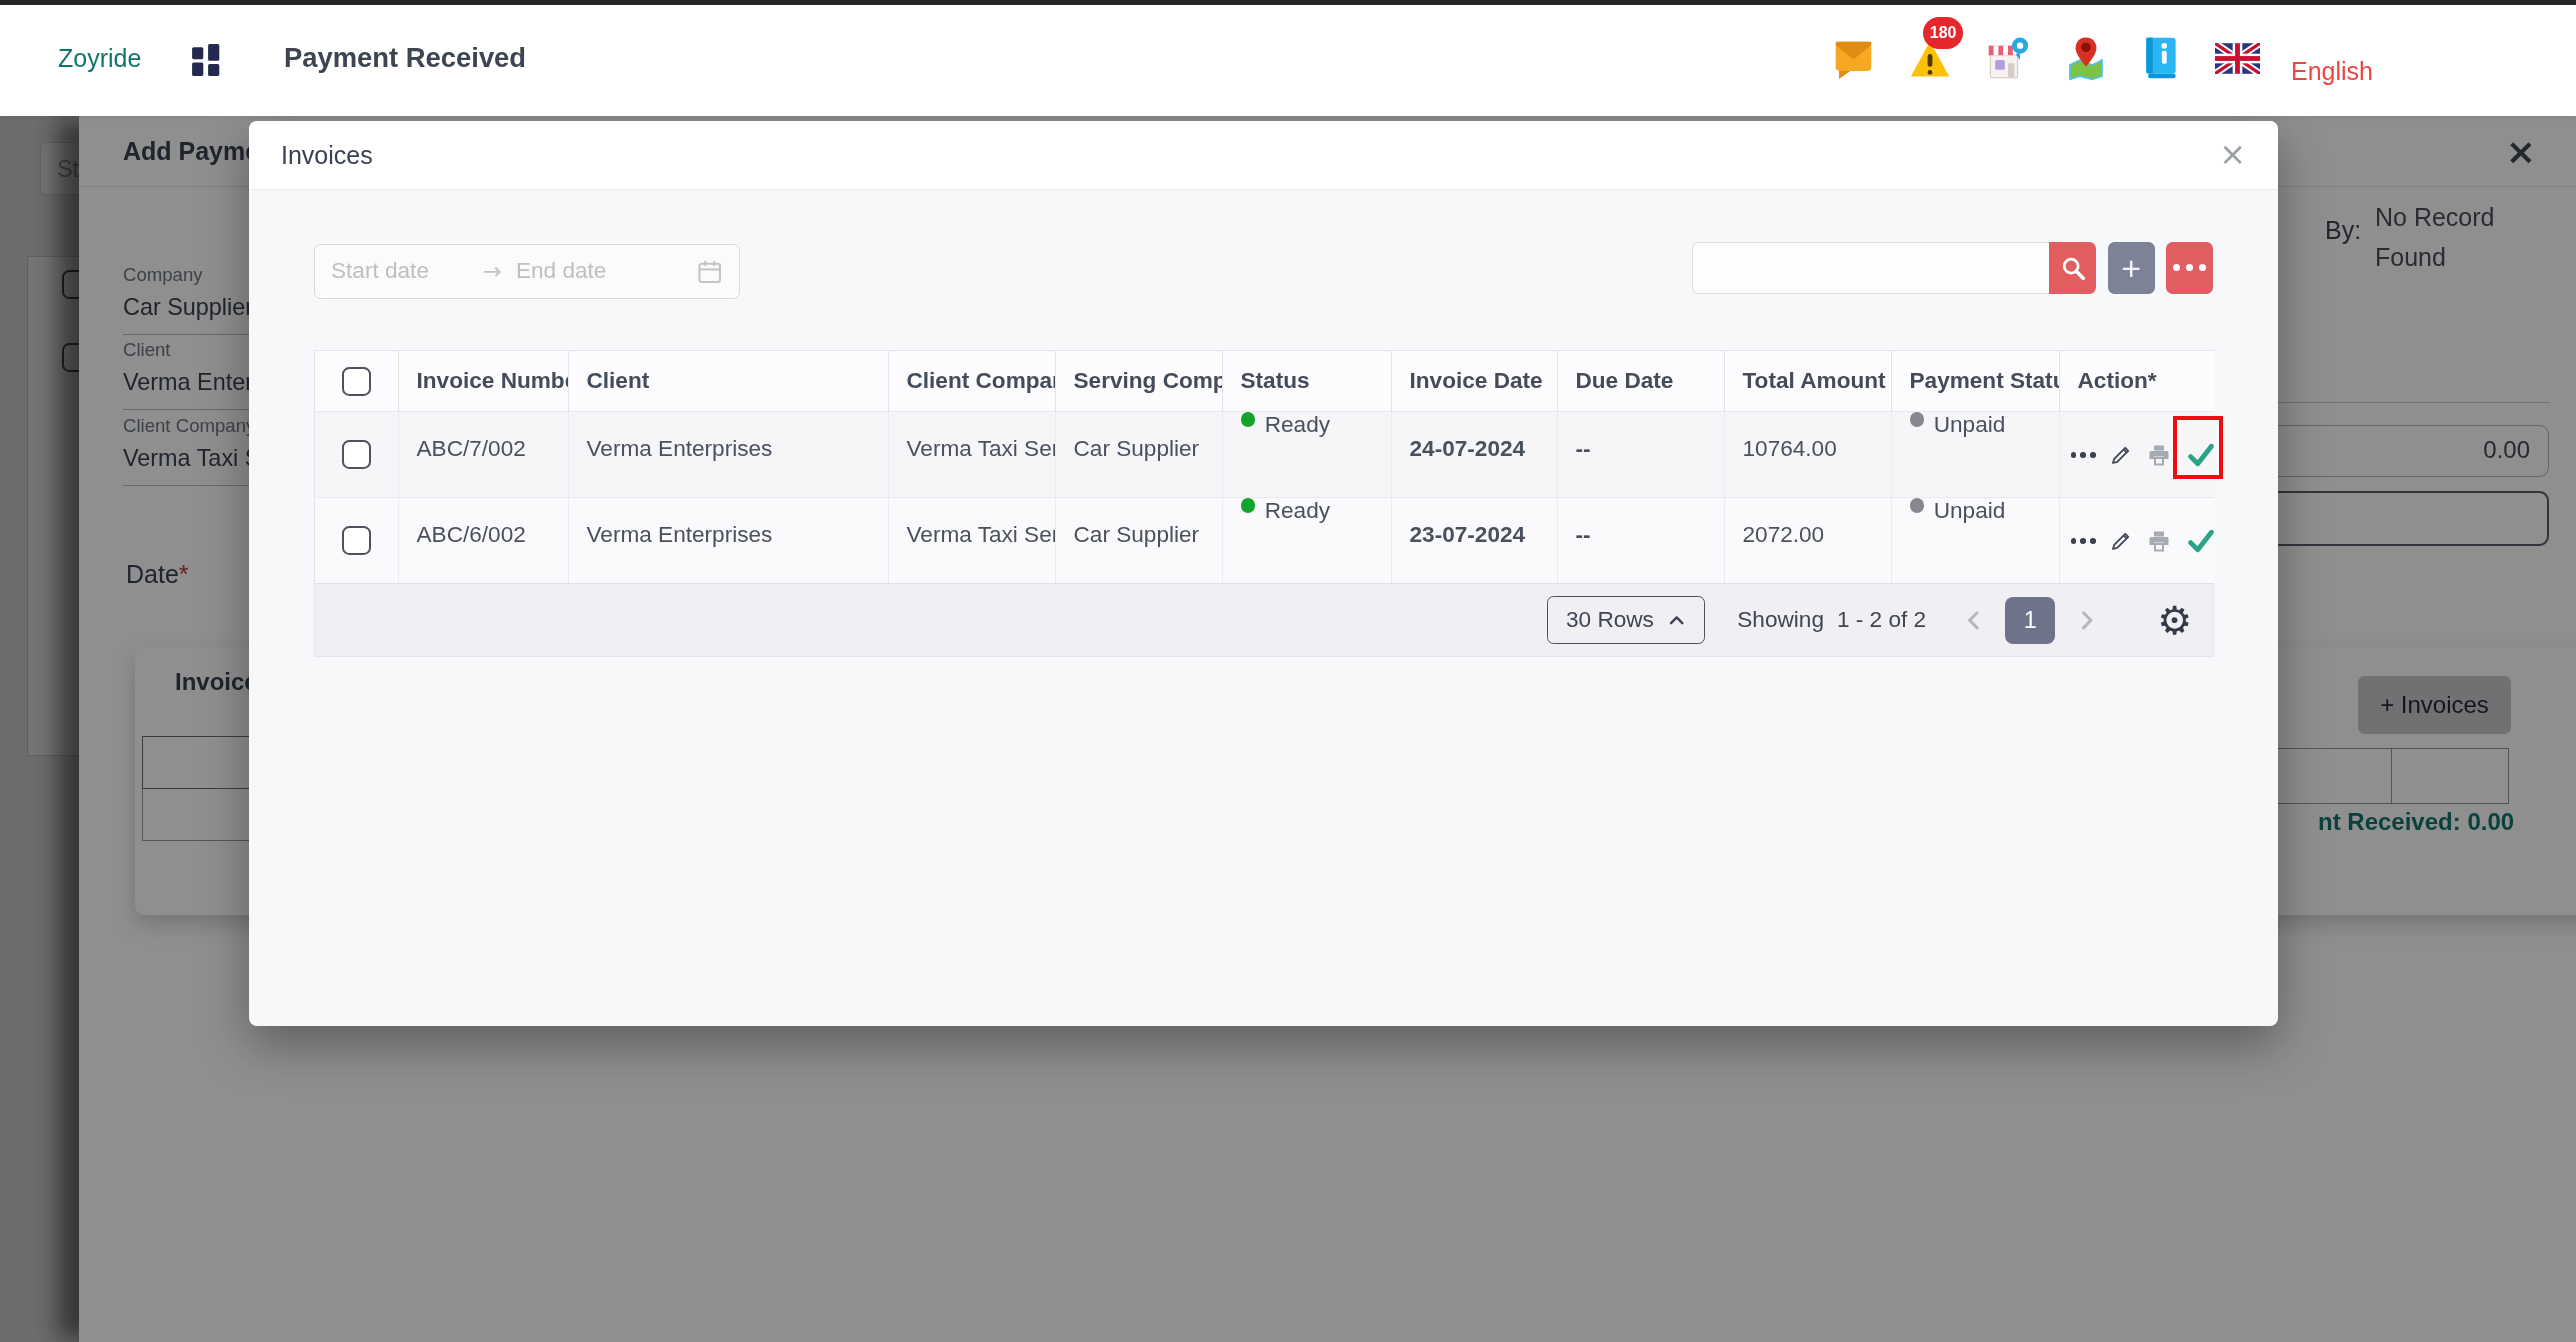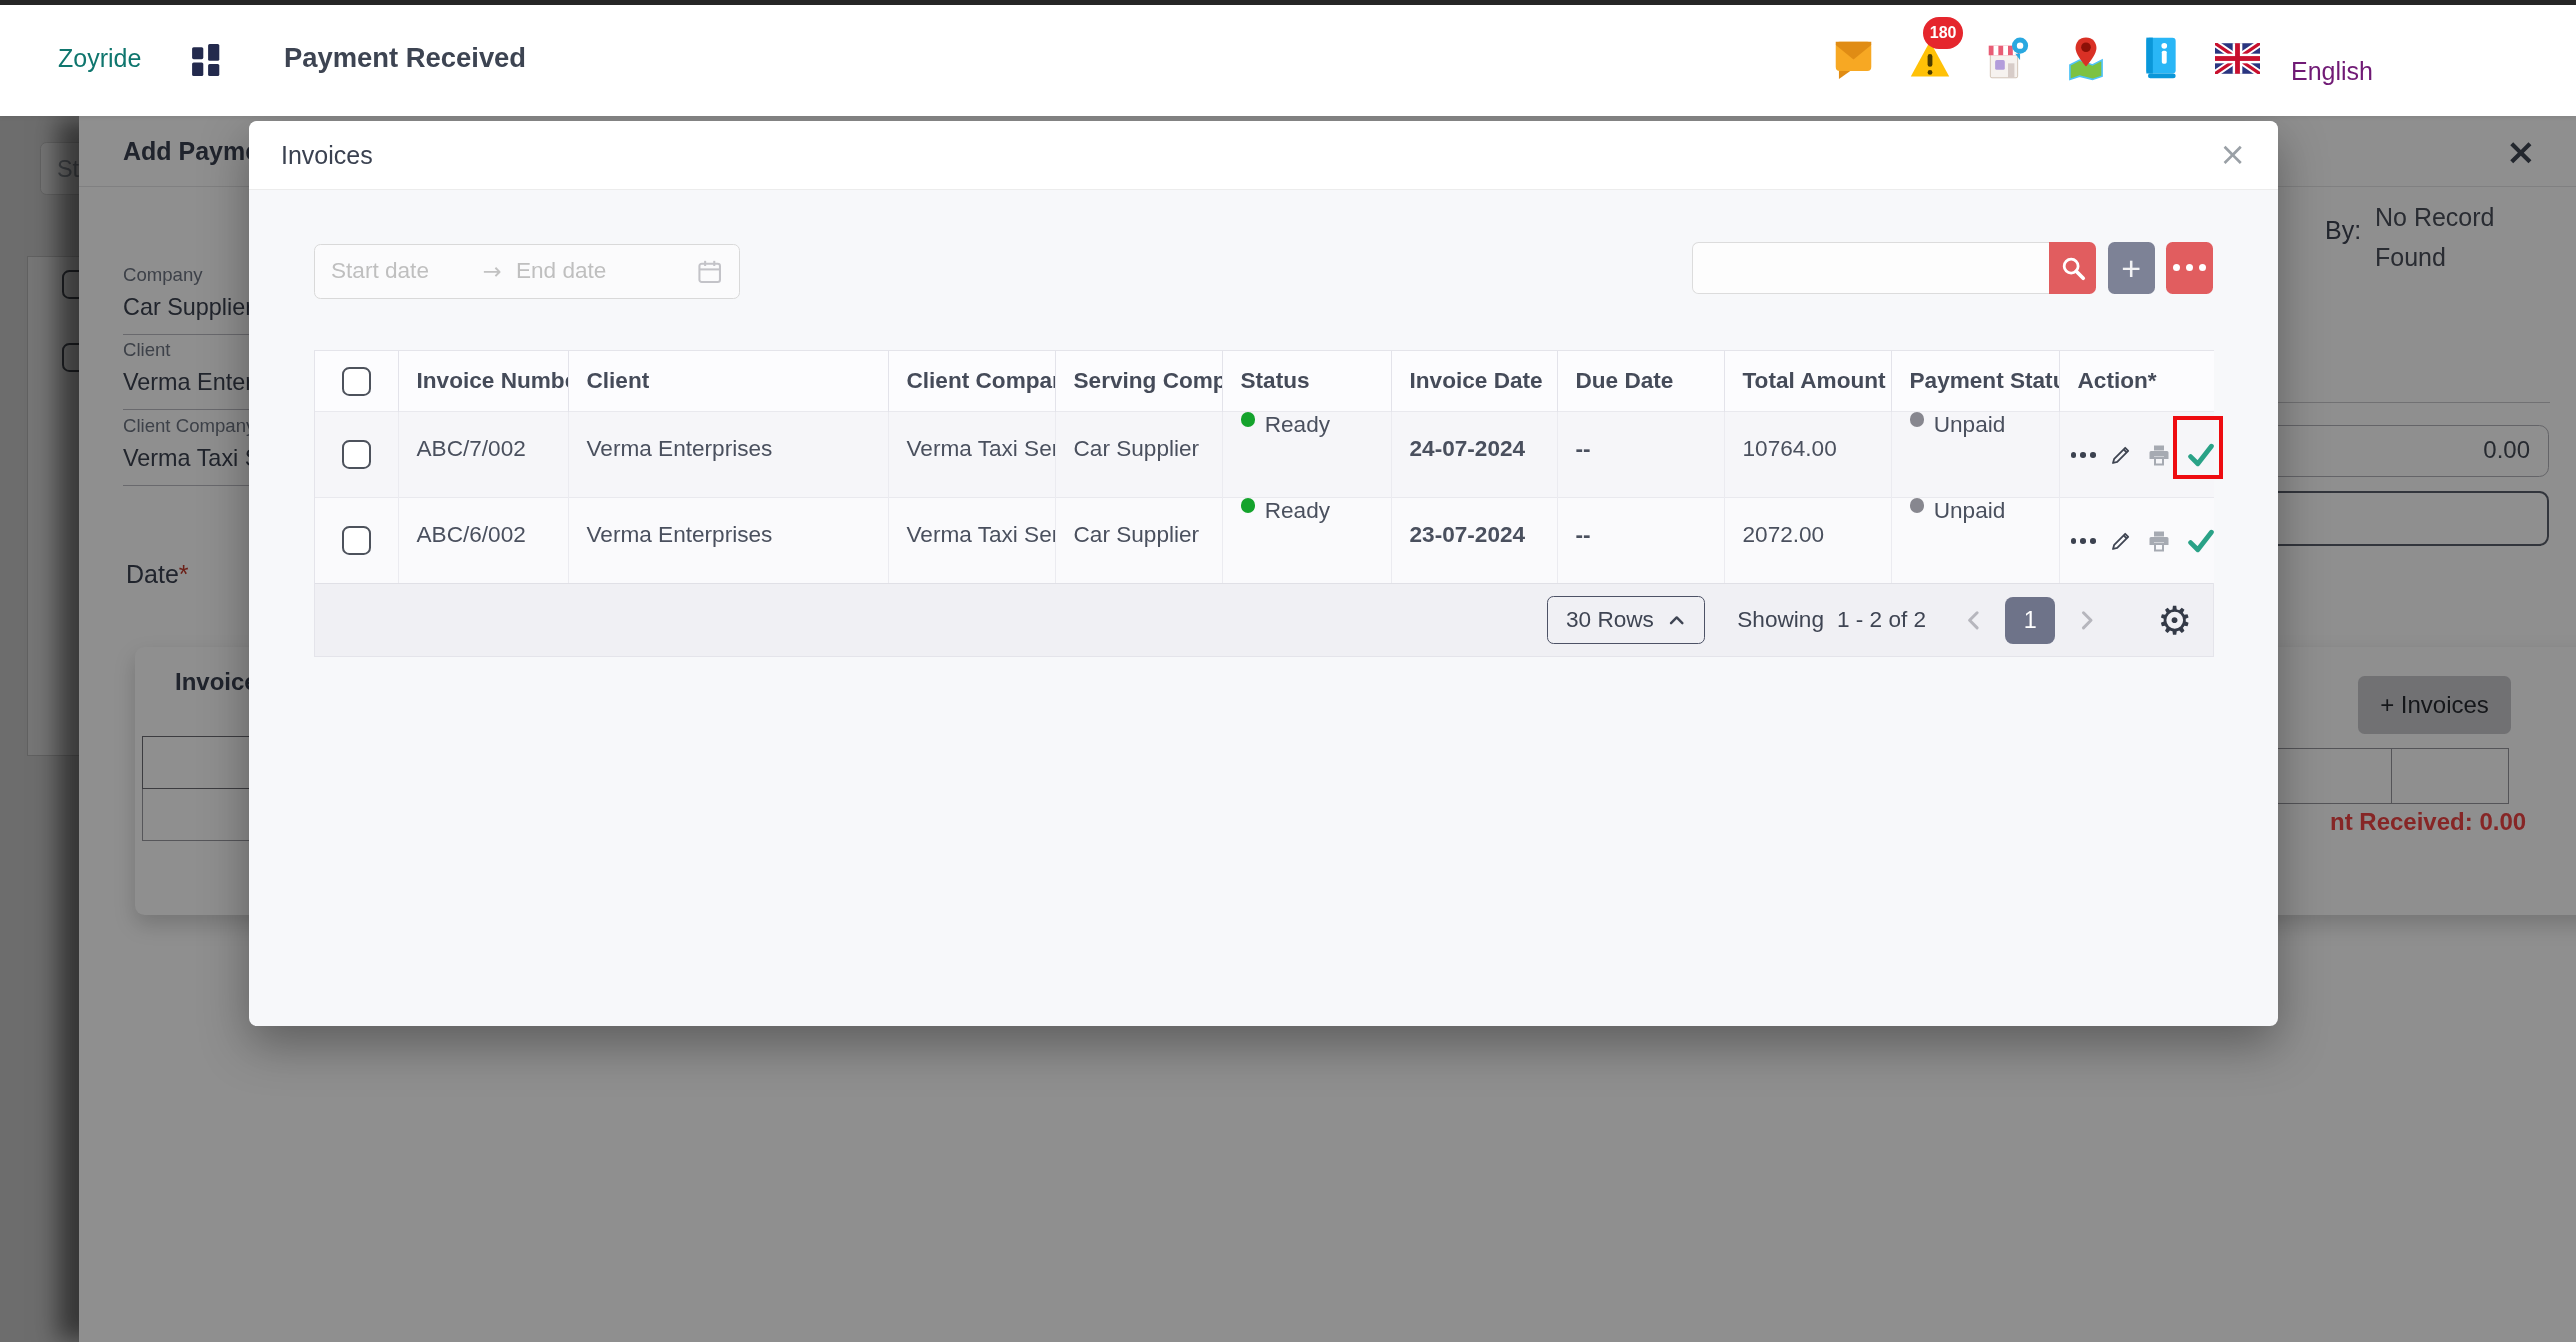--- a/index.html
+++ b/index.html
@@ -8,21 +8,21 @@
 
   
   .topstrip { position:absolute; top:0; left:0; width:100%; height:4.8px; background:#262626; z-index:60; }
   .topbar { position:absolute; top:0; left:0; width:100%; height:116px; background:#ffffff; z-index:50; box-shadow:0 1.6px 4.8px rgba(0,0,0,0.08); }
   .brand { position:absolute; left:58px; top:0; height:116px; line-height:116px; font-size:25px; color:#0f766e; font-weight:500; }
   .gridicon { position:absolute; left:192px; top:44px; }
   .pagetitle { position:absolute; left:284px; top:0; height:116px; line-height:116px; font-size:27.4px; font-weight:700; color:#3d4452; }
   .topicons { position:absolute; right:203px; top:0; height:116px; display:flex; align-items:center; gap:36px; }
   .ticon { position:relative; display:flex; align-items:center; justify-content:center; }
   .badge { position:absolute; top:-21px; left:14.5px; min-width:36px; height:32px; padding:0 6.5px; background:#e5262d; border-radius:18px; color:#fff; font-size:16px; font-weight:700; display:flex; align-items:center; justify-content:center; }
-  .lang { font-size:25px; color:#701a75; margin-left:-4.8px;margin-top:27px; }
+  .lang { font-size:25px; color:#ef4444; margin-left:-4.8px;margin-top:27px; }
 
   
   .workspace { position:absolute; top:116px; left:0; width:2576px; height:1227px; background:#eceff1; }
 
   
   .pagefrag { position:absolute; left:0; top:0; width:79px; height:1227px; background:#ededed; overflow:hidden; }
   .frag-input { position:absolute; left:40px; top:26px; width:137px; height:53px; background:#fff; border:0.8px solid #d8d8d8; border-radius:6.5px; font-size:23.4px; color:#9aa2ac; line-height:52px; padding-left:16px; }
   .frag-card { position:absolute; left:27.4px; top:140px; width:137px; height:500px; background:#fff; border:0.8px solid #d2d2d2; }
   .frag-cb1 { position:absolute; left:34px; top:13px; }
   .frag-cb2 { position:absolute; left:34px; top:86px; }
@@ -38,21 +38,21 @@
   .field .fvalue { font-size:23.4px; color:#3c4250; margin-top:8px; white-space:nowrap; }
   .datelabel { position:absolute; left:47px; top:444px; font-size:25px; font-weight:500; color:#3a4150; }
   .req { color:#c0392b; }
   .invcard { position:absolute; left:56px; top:531px; width:2481px; height:268px; background:#fff; border-radius:9.7px; box-shadow:0 9.7px 21px rgba(0,0,0,0.18); }
   .invcard-label { position:absolute; left:40px; top:21px; font-size:24px; font-weight:600; color:#3a4150; }
   .invbox1 { position:absolute; left:6.5px; top:89px; width:452px; height:53px; border:1.6px solid #6b6b72; background:#fff; }
   .invbox2 { position:absolute; left:6.5px; top:142px; width:452px; height:52px; border:0.8px solid #9a9aa0; border-top:none; background:#fff; }
   .addinv-btn { position:absolute; left:2223px; top:29px; width:153px; height:58px; background:#cacace; border:none; border-radius:6.5px; font-size:24px; color:#26292f; font-family:"Liberation Sans",sans-serif; }
   .minitable { position:absolute; left:1856px; top:101px; width:518px; height:56px; border:0.8px solid #97979d; }
   .minitable .mtd { position:absolute; top:0; left:399px; width:0.8px; height:100%; background:#97979d; }
-  .amtrec { position:absolute; left:2183px; top:161px; font-size:24px; font-weight:600; color:#ef4444; white-space:nowrap;margin-left:12px; }
+  .amtrec { position:absolute; left:2183px; top:161px; font-size:24px; font-weight:600; color:#0f766e; white-space:nowrap; }
   .bylabel { position:absolute; left:2246px; top:100px; font-size:25px; color:#3f4553; }
   .norecord { position:absolute; left:2296px; top:81px; width:161px; font-size:25px; line-height:40px; color:#4a4f5a; }
   .rdivider { position:absolute; left:1937px; top:286px; width:534px; height:0.8px; background:#c9c9cd; }
   .rinput1 { position:absolute; left:2018px; top:309px; width:452px; height:52px; border:1.6px solid #b3b3ba; border-radius:9.7px; background:#fff; font-size:24px; color:#454b57; text-align:right; line-height:48px; padding-right:18px; }
   .rinput2 { position:absolute; left:2018px; top:375px; width:452px; height:55px; border:2px solid #5a5f6b; border-radius:9.7px; background:#fff; }
   .drawer-footer { position:absolute; left:0; top:1145px; width:100%; height:82px; border-top:0.8px solid #cfcfcf; background:#fff; }
   .savebtn { position:absolute; right:40px; top:18px; width:145px; height:47px; background:#338274; border:none; border-radius:6.5px; color:#e4e6e5; font-size:23.4px; display:flex; align-items:center; justify-content:center; gap:13px; font-family:"Liberation Sans",sans-serif; }
 
   .dim { position:absolute; inset:0; background:rgba(0,0,0,0.44); z-index:5; }
 

